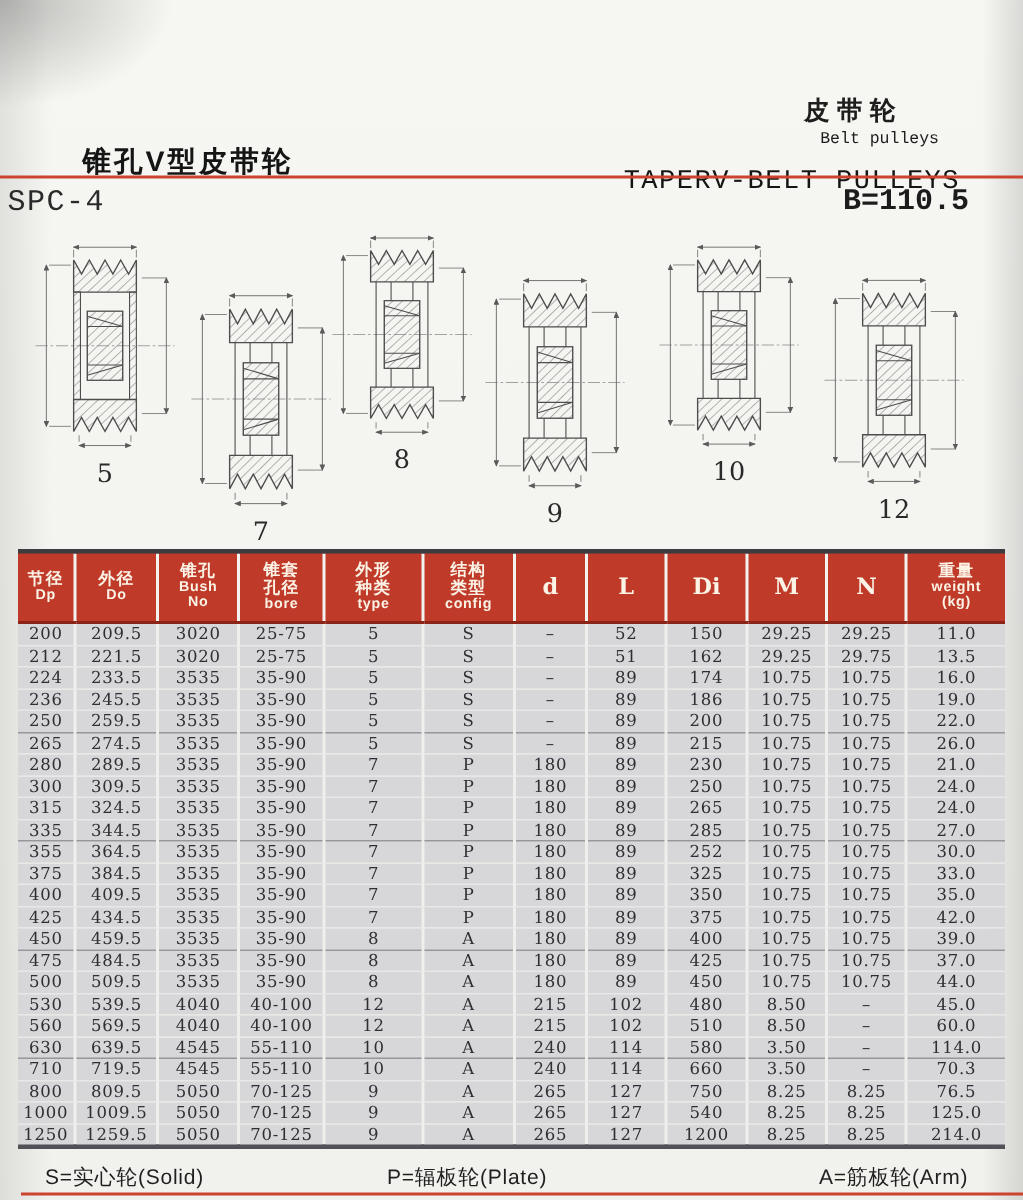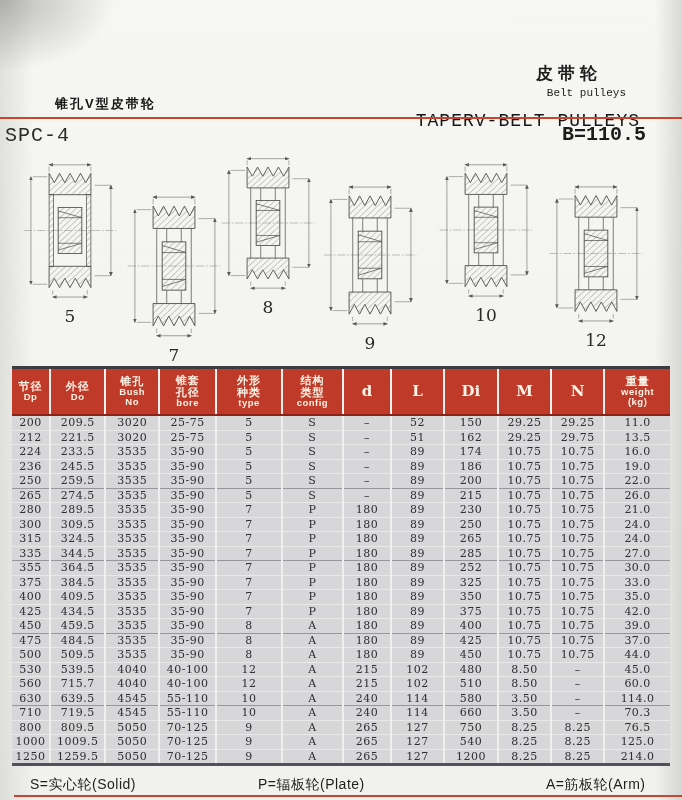--- a/index.html
+++ b/index.html
@@ -9,21 +9,21 @@
     background:
       radial-gradient(160px 100px at 0px 0px, rgba(110,110,108,.45), rgba(110,110,108,0) 72%),
       linear-gradient(to right, rgba(140,140,138,.20), rgba(0,0,0,0) 5%, rgba(0,0,0,0) 96%, rgba(140,140,138,.28)),
       linear-gradient(#f6f6f3,#f1f1ee);
   }
   .mono{font-family:"Liberation Mono",monospace;}
 
   
   .brand-zh{position:absolute;top:62px;right:80px;font-size:17px;font-weight:bold;letter-spacing:5px;color:#1d1d1d;}
   .brand-en{position:absolute;top:87px;right:56px;font-size:11px;color:#1d1d1d;}
-  .title-zh{position:absolute;top:95px;left:55px;font-size:13px;font-weight:bold;letter-spacing:2px;color:#151515;}
+  .title-zh{position:absolute;top:95px;left:55px;font-size:19px;font-weight:bold;letter-spacing:2px;color:#151515;}
   .title-en{position:absolute;top:111px;right:42px;font-size:18px;font-weight:normal;letter-spacing:1px;color:#151515;}
   .rule-top{position:absolute;top:117px;left:0;width:682px;height:2px;background:#cb4430;}
   .model{position:absolute;top:124px;left:5px;font-size:20px;color:#2a2a2a;letter-spacing:1px;}
   .spec{position:absolute;top:123px;right:36px;font-size:20px;font-weight:bold;color:#1c1c1c;}
 
   
   .drawing{position:absolute;text-align:center;}
   .drawing svg{display:block;}
   .drawing .dlabel{margin-top:3px;font-family:"DejaVu Serif",serif;font-size:17px;color:#2a2a2a;}
   .d5 {left:20px; top:158px;}
@@ -623,21 +623,21 @@
           <td>A</td>
           <td>215</td>
           <td>102</td>
           <td>480</td>
           <td>8.50</td>
           <td>–</td>
           <td>45.0</td>
         </tr>
         <tr>
           <td>560</td>
-          <td>715.7</td>
+          <td>569.5</td>
           <td>4040</td>
           <td>40-100</td>
           <td>12</td>
           <td>A</td>
           <td>215</td>
           <td>102</td>
           <td>510</td>
           <td>8.50</td>
           <td>–</td>
           <td>60.0</td>

